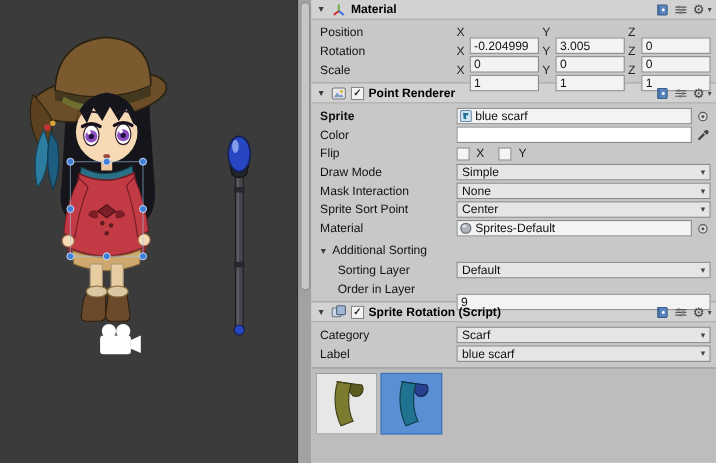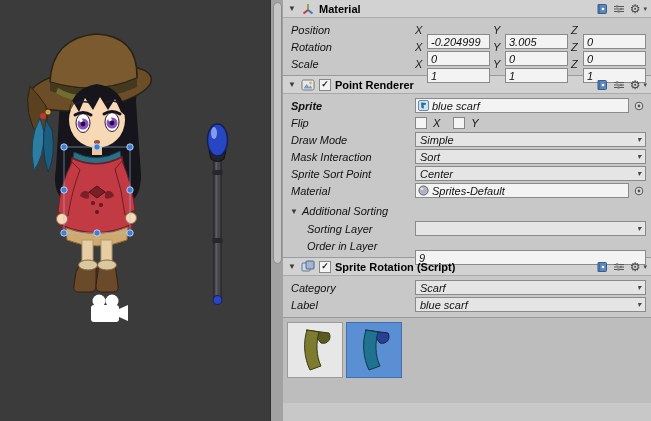--- a/index.html
+++ b/index.html
@@ -26,21 +26,21 @@
   .component + .component { border-top: 1px solid #9a9a9a; }
 
   .comp-header { height: 18px; display: flex; align-items: center; gap: 4px;
              padding: 0 4px; background: #d2d2d2; border-bottom: 1px solid #aaa; }
   .foldout { width: 10px; font-size: 8px; color: #3c3c3c; flex: none; text-align: center; }
   .comp-title { font-weight: bold; color: #000; white-space: nowrap; }
   .hdr-icons { margin-left: auto; display: flex; align-items: center; gap: 5px; }
   .gear { font-size: 12px; line-height: 1; color: #444; }
   .gear-arrow { font-size: 7px; color: #444; margin-left: -2px; }
 
-  .comp-body { padding: 3px 0; font-style: italic; }
+  .comp-body { padding: 3px 0; }
   .row { height: 17px; display: flex; align-items: center; padding: 0 5px 0 8px; }
   .row .label { width: 124px; flex: none; overflow: hidden; white-space: nowrap; padding-right: 4px; }
   .row.sub .label { padding-left: 16px; }
   .bold { font-weight: bold; }
   .fields { flex: 1; display: flex; align-items: center; gap: 3px; min-width: 0; }
 
   .axis { flex: none; width: 9px; color: #222; }
   input.tfield { flex: 1; min-width: 0; height: 15px; background: #f3f3f3;
              border: 1px solid #8a8a8a; font: inherit; color: #101010; padding: 0 3px; outline: none; margin-top: 24px; }
 
@@ -293,20 +293,32 @@
           </div>
           <span class="side-icon">
             <svg width="10" height="10" viewBox="0 0 10 10">
               <circle cx="5" cy="5" r="3.8" fill="#ddd" stroke="#555"></circle>
               <circle cx="5" cy="5" r="1.4" fill="#555"></circle>
             </svg>
           </span>
         </div>
       </div>
       <div class="row">
+        <span class="label">Color</span>
+        <div class="fields">
+          <div class="colorfield"></div>
+          <span class="side-icon">
+            <svg width="12" height="12" viewBox="0 0 12 12">
+              <path d="M1.5 10.5 L2 8.5 L6.5 4 L8 5.5 L3.5 10 Z" fill="#444"></path>
+              <path d="M6.5 2.5 L9.5 5.5 L10.5 4.5 A1.4 1.4 0 0 0 8.5 1.5 Z" fill="#444"></path>
+            </svg>
+          </span>
+        </div>
+      </div>
+      <div class="row">
         <span class="label">Flip</span>
         <div class="fields">
           <span class="cb"></span>
           <span class="flip-label">X</span>
           <span class="cb"></span>
           <span class="flip-label">Y</span>
         </div>
       </div>
       <div class="row">
         <span class="label">Draw Mode</span>
@@ -314,21 +326,21 @@
           <div class="popup">
             <span class="val">Simple</span>
             <span class="dd-arrow">▾</span>
           </div>
         </div>
       </div>
       <div class="row">
         <span class="label">Mask Interaction</span>
         <div class="fields">
           <div class="popup">
-            <span class="val">Sort</span>
+            <span class="val">None</span>
             <span class="dd-arrow">▾</span>
           </div>
         </div>
       </div>
       <div class="row">
         <span class="label">Sprite Sort Point</span>
         <div class="fields">
           <div class="popup">
             <span class="val">Center</span>
             <span class="dd-arrow">▾</span>
@@ -355,20 +367,21 @@
       </div>
 
       <div class="addl-header">
         <span class="foldout">▼</span>
         <span>Additional Sorting</span>
       </div>
       <div class="row sub">
         <span class="label">Sorting Layer</span>
         <div class="fields">
           <div class="popup">
+            <span class="val">Default</span>
             <span class="dd-arrow">▾</span>
           </div>
         </div>
       </div>
       <div class="row sub">
         <span class="label">Order in Layer</span>
         <div class="fields">
           <input class="tfield" value="9" style="">
         </div>
       </div>

